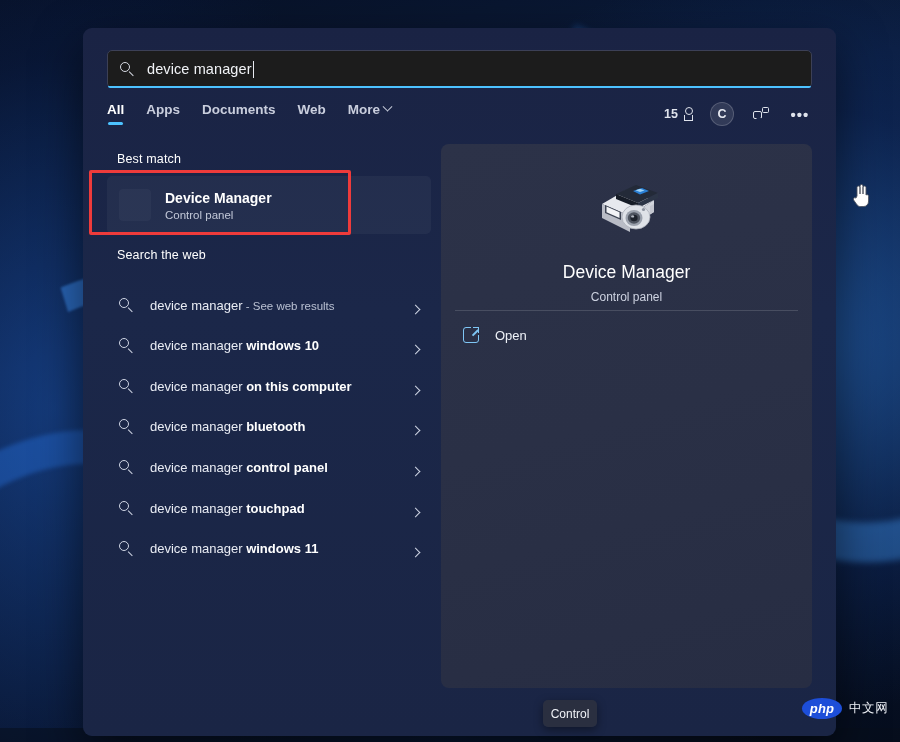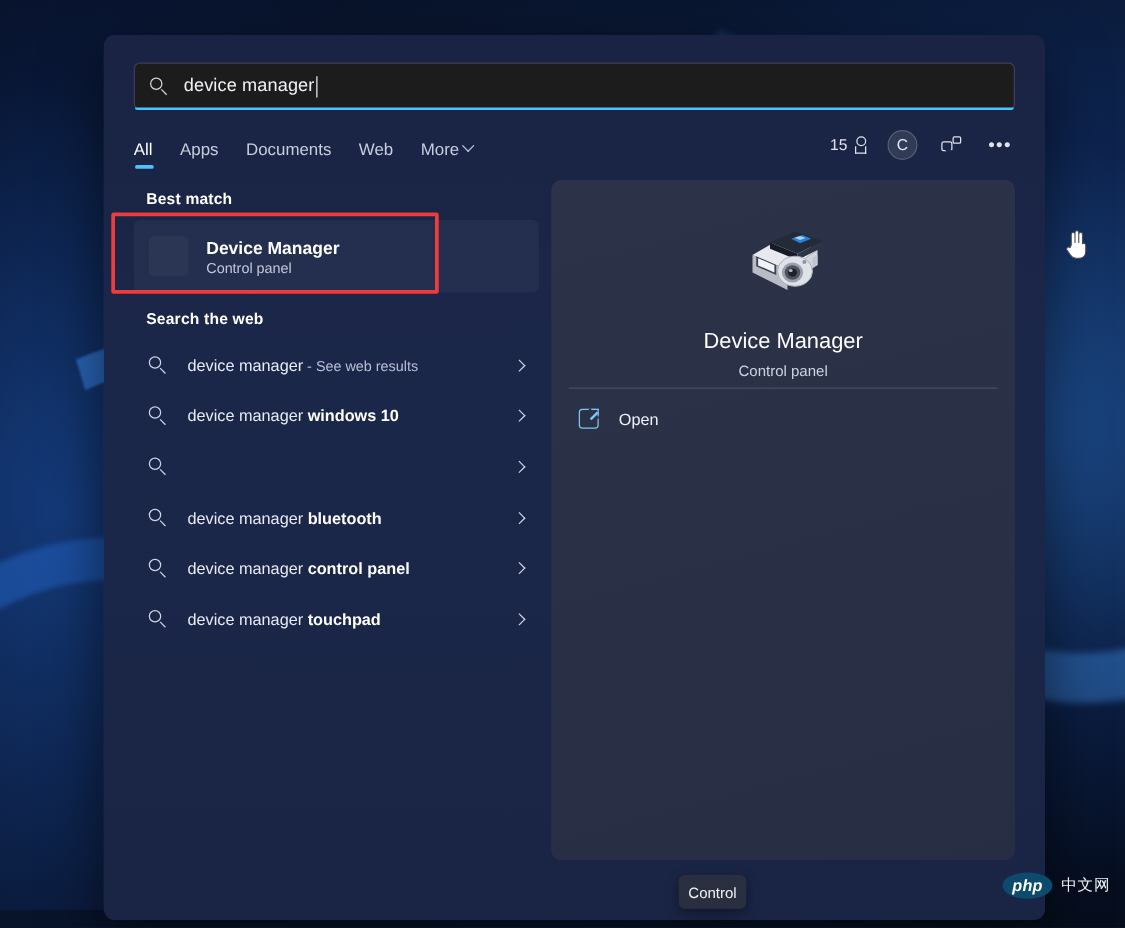--- a/index.html
+++ b/index.html
@@ -133,23 +133,24 @@
     white-space: nowrap;
   }
   #caret {
     display: inline-block; width: 1px; height: 17px;
     background: #e8eaf0; margin-left: 1px;
     vertical-align: -3px;
   }
 
   
   #tabs-row {
-    display: flex; align-items: flex-end;
+    display: flex; align-items: flex-start;
     padding: 14px 24px 0 24px;
     height: 48px;
+    font-weight: bold;
   }
   #tabs { display: flex; align-items: flex-start; gap: 22px; }
   .tab {
     position: relative;
     color: #c9cedd; font-size: 13.5px;
     padding-bottom: 9px; cursor: default;
     display: flex; align-items: center; gap: 4px;
   }
   .tab.active { color: #ffffff; }
   .tab.active::after {
@@ -210,21 +211,21 @@
   #panel-body { flex: 1; display: flex; min-height: 0; }
   #left-col { width: 350px; flex: 0 0 350px; padding: 12px 0 0 24px; position: relative; }
   #right-col {
     flex: 1; margin: 8px 24px 48px 8px;
     border-radius: 8px;
     background: linear-gradient(165deg, #2c3248 0%, #2a3046 50%, #272d43 100%);
     position: relative;
   }
 
   .section-title {
-    color: #ffffff; font-size: 12.5px; font-weight: bold;
+    color: #ffffff; font-size: 12.5px; font-weight: normal;
     margin: 4px 0 10px 10px; letter-spacing: .15px;
   }
 
   
   #best-match-wrap { position: relative; margin-bottom: 6px; }
   #best-match-row {
     height: 58px; width: 324px;
     border-radius: 5px;
     background: rgba(255,255,255,0.045);
     display: flex; align-items: center;
@@ -245,21 +246,21 @@
     width: 262px; height: 65px;
     border: 3px solid #ee3b3b;
     border-radius: 2px;
     pointer-events: none;
   }
 
   
   #web-list { margin-top: 2px; }
   .web-row {
     height: 40.6px; width: 324px;
-    display: flex; align-items: center;
+    display: flex; align-items: flex-end;
     padding-left: 12px; padding-right: 12px;
     border-radius: 4px;
   }
   .web-row .mag { margin-right: 16px; }
   .web-row .mag i { border-color: #cfd5e4; }
   .web-row .mag b { background: #cfd5e4; }
   .web-label { font-size: 13px; color: #e9ecf4; white-space: nowrap; }
   .web-label .pre { font-weight: normal; color: #e9ecf4; }
   .web-label .strong { font-weight: bold; color: #ffffff; }
   .web-label .muted { color: #b9c0d2; font-size: 11.5px; }
@@ -440,20 +441,21 @@
               <b></b>
             </span>
             <span class="web-label"><span class="pre">device manager </span><span class="strong">windows 10</span></span>
             <span class="chev-rt"></span>
           </div>
           <div class="web-row">
             <span class="mag">
               <i></i>
               <b></b>
             </span>
+            <span class="web-label"><span class="pre">device manager </span><span class="strong">on this computer</span></span>
             <span class="chev-rt"></span>
           </div>
           <div class="web-row">
             <span class="mag">
               <i></i>
               <b></b>
             </span>
             <span class="web-label"><span class="pre">device manager </span><span class="strong">bluetooth</span></span>
             <span class="chev-rt"></span>
           </div>
@@ -464,20 +466,28 @@
             </span>
             <span class="web-label"><span class="pre">device manager </span><span class="strong">control panel</span></span>
             <span class="chev-rt"></span>
           </div>
           <div class="web-row">
             <span class="mag">
               <i></i>
               <b></b>
             </span>
             <span class="web-label"><span class="pre">device manager </span><span class="strong">touchpad</span></span>
+            <span class="chev-rt"></span>
+          </div>
+          <div class="web-row">
+            <span class="mag">
+              <i></i>
+              <b></b>
+            </span>
+            <span class="web-label"><span class="pre">device manager </span><span class="strong">windows 11</span></span>
             <span class="chev-rt"></span>
           </div>
         </div>
     </div>
 
     <div id="right-col">
       <div id="preview-head">
 
         <div id="dev-icon">
           <svg viewBox="0 0 70 62" width="70" height="62" aria-hidden="true">
@@ -524,21 +534,21 @@
       </div>
     </div>
   </div>
 </div>
 
 <div id="office-tip">
   <span>Control</span>
 </div>
 
 <div id="watermark">
-  <div id="wm-badge" style="background: #0c4a6e;">
+  <div id="wm-badge" style="background: #1d4ed8;">
     <span>php</span>
   </div>
   <div id="wm-text">中文网</div>
 </div>
 
 <div id="cursor">
   <svg viewBox="0 0 20 26" width="20" height="26">
     <path d="M6 14 V5.5 a1.5 1.5 0 0 1 3 0 V12 V4 a1.5 1.5 0 0 1 3 0 V12 V5.5 a1.5 1.5 0 0 1 3 0 V13 a1.6 1.6 0 0 1 2.6 1.2 V19 c0 3.4 -2.2 5.6 -5.4 5.6 h-2.4 c-2.2 0 -3.3 -1 -4.4 -2.6 L2.6 18 a1.5 1.5 0 0 1 2.3 -1.9 Z" fill="#ffffff" stroke="#4a4f5c" stroke-width="0.9" stroke-linejoin="round"></path>
   </svg>
 </div>

